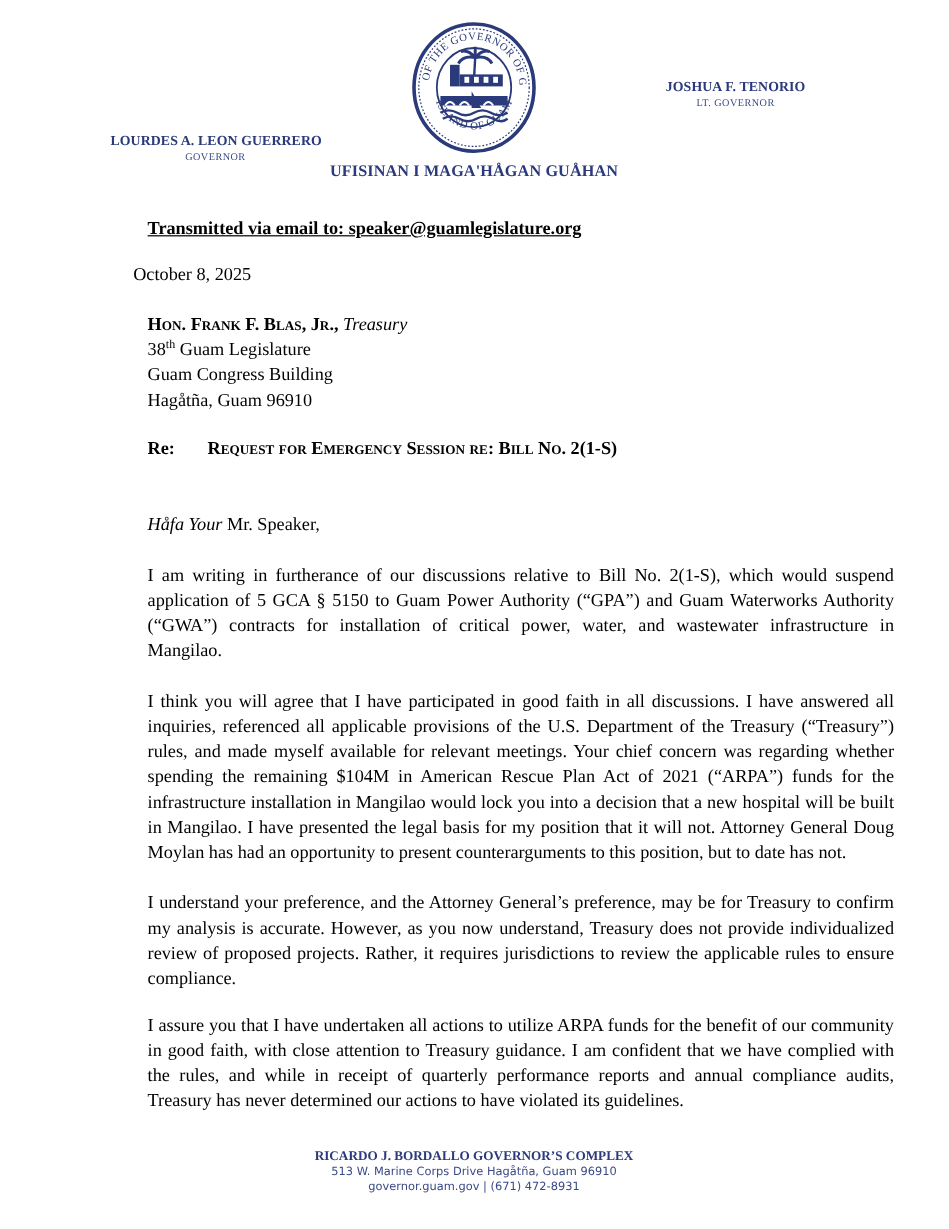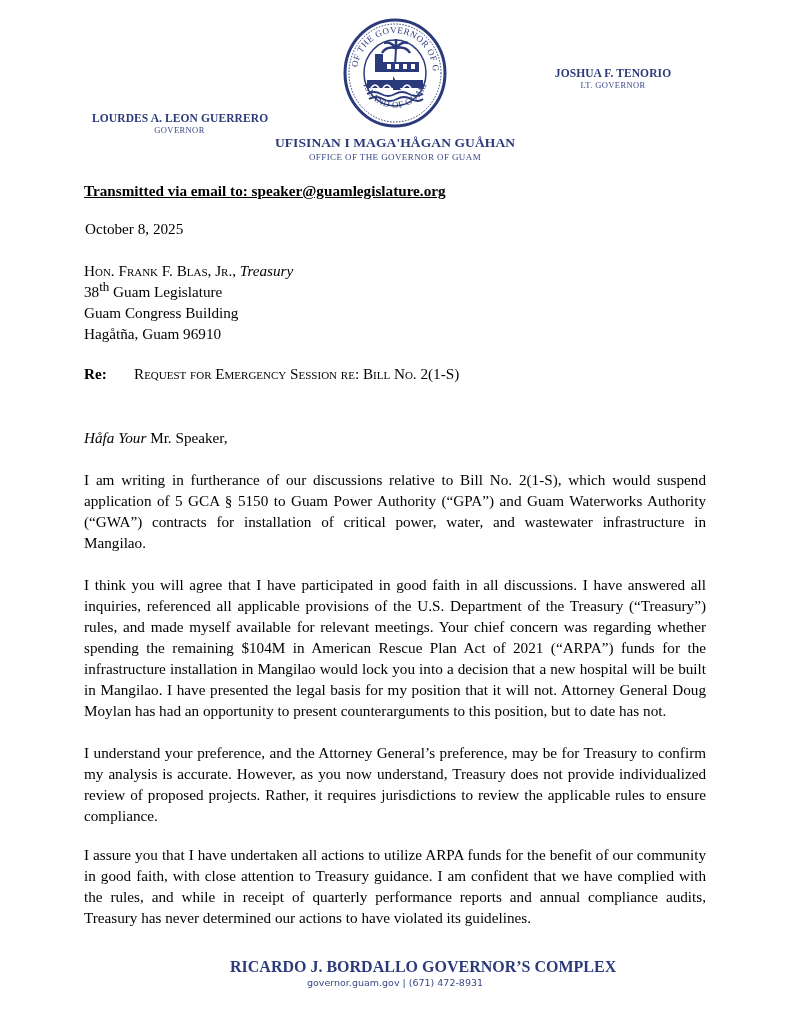--- a/index.html
+++ b/index.html
@@ -11,42 +11,42 @@
 
     #gov-block { left: 92px; top: 67px; width: 175px; margin-top: 45px; }
     #ltgov-block { left: 548px; top: 67px; width: 130px; }
 
     #seal { left: 343px; top: 18px; width: 104px; height: 110px; }
 
     #office-block { left: 230px; top: 135px; width: 330px; }
     #office-block .hdr-name { font-size: 13.5px; }
     #office-block .hdr-title { font-size: 9px; }
 
-    .body-text { font-size: 15.2px; line-height: 21px; }
+    .body-text { font-size: 15.2px; line-height: 21px; margin-left: 39px; }
     #transmit { left: 84px; top: 180px; font-weight: bold; text-decoration: underline; white-space: nowrap; }
-    #date { left: 85px; top: 218px; white-space: nowrap; text-align: center; }
+    #date { left: 72px; top: 218px; white-space: nowrap; text-align: center; }
 
     #addr { left: 84px; top: 260px; white-space: nowrap; }
     #addr div { height: 21px; }
-    .sc { font-variant: small-caps; font-weight: normal; text-align: right; }
+    .sc { font-variant: small-caps; font-weight: bold; text-align: right; }
     .it { font-style: italic; }
-    sup { font-size: 13px; line-height: 0; vertical-align: 6px; }
+    sup { font-size: 10px; line-height: 0; vertical-align: 6px; }
 
     #re { left: 84px; top: 363px; white-space: nowrap; font-weight: bold; }
     #re .re-label { display: inline-block; width: 50px; }
     #greet { left: 84px; top: 427px; white-space: nowrap; }
 
     .para { left: 84px; width: 622px; text-align: justify; }
     #p1 { top: 469px; }
     #p2 { top: 574px; }
     #p3 { top: 742px; }
     #p4 { top: 844px; }
 
     #footer { left: 230px; top: 958px; width: 330px; text-align: center; }
-    #footer .f-name { font-family: "Liberation Serif", serif; font-weight: bold; color: #2b3a7a; font-size: 16px; white-space: nowrap; }
+    #footer .f-name { font-family: "Liberation Serif", serif; font-weight: bold; color: #2b3a7a; font-size: 11px; white-space: nowrap; }
     #footer .f-line { font-family: "DejaVu Sans", sans-serif; color: #3a4a86; font-size: 9.5px; white-space: nowrap; line-height: 13px; }
   </style>
 </head>
 <body>
 
 <div id="gov-block" class="abs">
   <div class="hdr-name">LOURDES A. LEON GUERRERO</div>
   <div class="hdr-title">GOVERNOR</div>
 </div>
 
@@ -82,21 +82,20 @@
   </svg>
 </div>
 
 <div id="ltgov-block" class="abs">
   <div class="hdr-name">JOSHUA F. TENORIO</div>
   <div class="hdr-title">LT. GOVERNOR</div>
 </div>
 
 <div id="office-block" class="abs">
   <div class="hdr-name">UFISINAN I MAGA'HÅGAN GUÅHAN</div>
-  <div class="hdr-title">OFFICE OF THE GOVERNOR OF GUAM</div>
 </div>
 
 <div id="transmit" class="abs body-text">Transmitted via email to: speaker@guamlegislature.org</div>
 <div id="date" class="abs body-text">October 8, 2025</div>
 
 <div id="addr" class="abs body-text">
   <div>
     <span class="sc">Hon. Frank F. Blas, Jr.,</span>
     <span class="it">Treasury</span>
   </div>
@@ -113,14 +112,15 @@
   <span class="it">Håfa Your</span><span> Mr. Speaker,</span>
 </div>
 
 <div id="p1" class="abs para body-text">I am writing in furtherance of our discussions relative to Bill No. 2(1-S), which would suspend application of 5 GCA § 5150 to Guam Power Authority (“GPA”) and Guam Waterworks Authority (“GWA”) contracts for installation of critical power, water, and wastewater infrastructure in Mangilao.</div>
 <div id="p2" class="abs para body-text">I think you will agree that I have participated in good faith in all discussions. I have answered all inquiries, referenced all applicable provisions of the U.S. Department of the Treasury (“Treasury”) rules, and made myself available for relevant meetings. Your chief concern was regarding whether spending the remaining $104M in American Rescue Plan Act of 2021 (“ARPA”) funds for the infrastructure installation in Mangilao would lock you into a decision that a new hospital will be built in Mangilao. I have presented the legal basis for my position that it will not. Attorney General Doug Moylan has had an opportunity to present counterarguments to this position, but to date has not.</div>
 <div id="p3" class="abs para body-text">I understand your preference, and the Attorney General’s preference, may be for Treasury to confirm my analysis is accurate. However, as you now understand, Treasury does not provide individualized review of proposed projects. Rather, it requires jurisdictions to review the applicable rules to ensure compliance.</div>
 <div id="p4" class="abs para body-text">I assure you that I have undertaken all actions to utilize ARPA funds for the benefit of our community in good faith, with close attention to Treasury guidance. I am confident that we have complied with the rules, and while in receipt of quarterly performance reports and annual compliance audits, Treasury has never determined our actions to have violated its guidelines.</div>
 
 <div id="footer" class="abs">
   <div class="f-name">RICARDO J. BORDALLO GOVERNOR’S COMPLEX</div>
+  <div class="f-line">513 W. Marine Corps Drive Hagåtña, Guam 96910</div>
   <div class="f-line">governor.guam.gov | (671) 472-8931</div>
 </div>
 
 </body></html>

